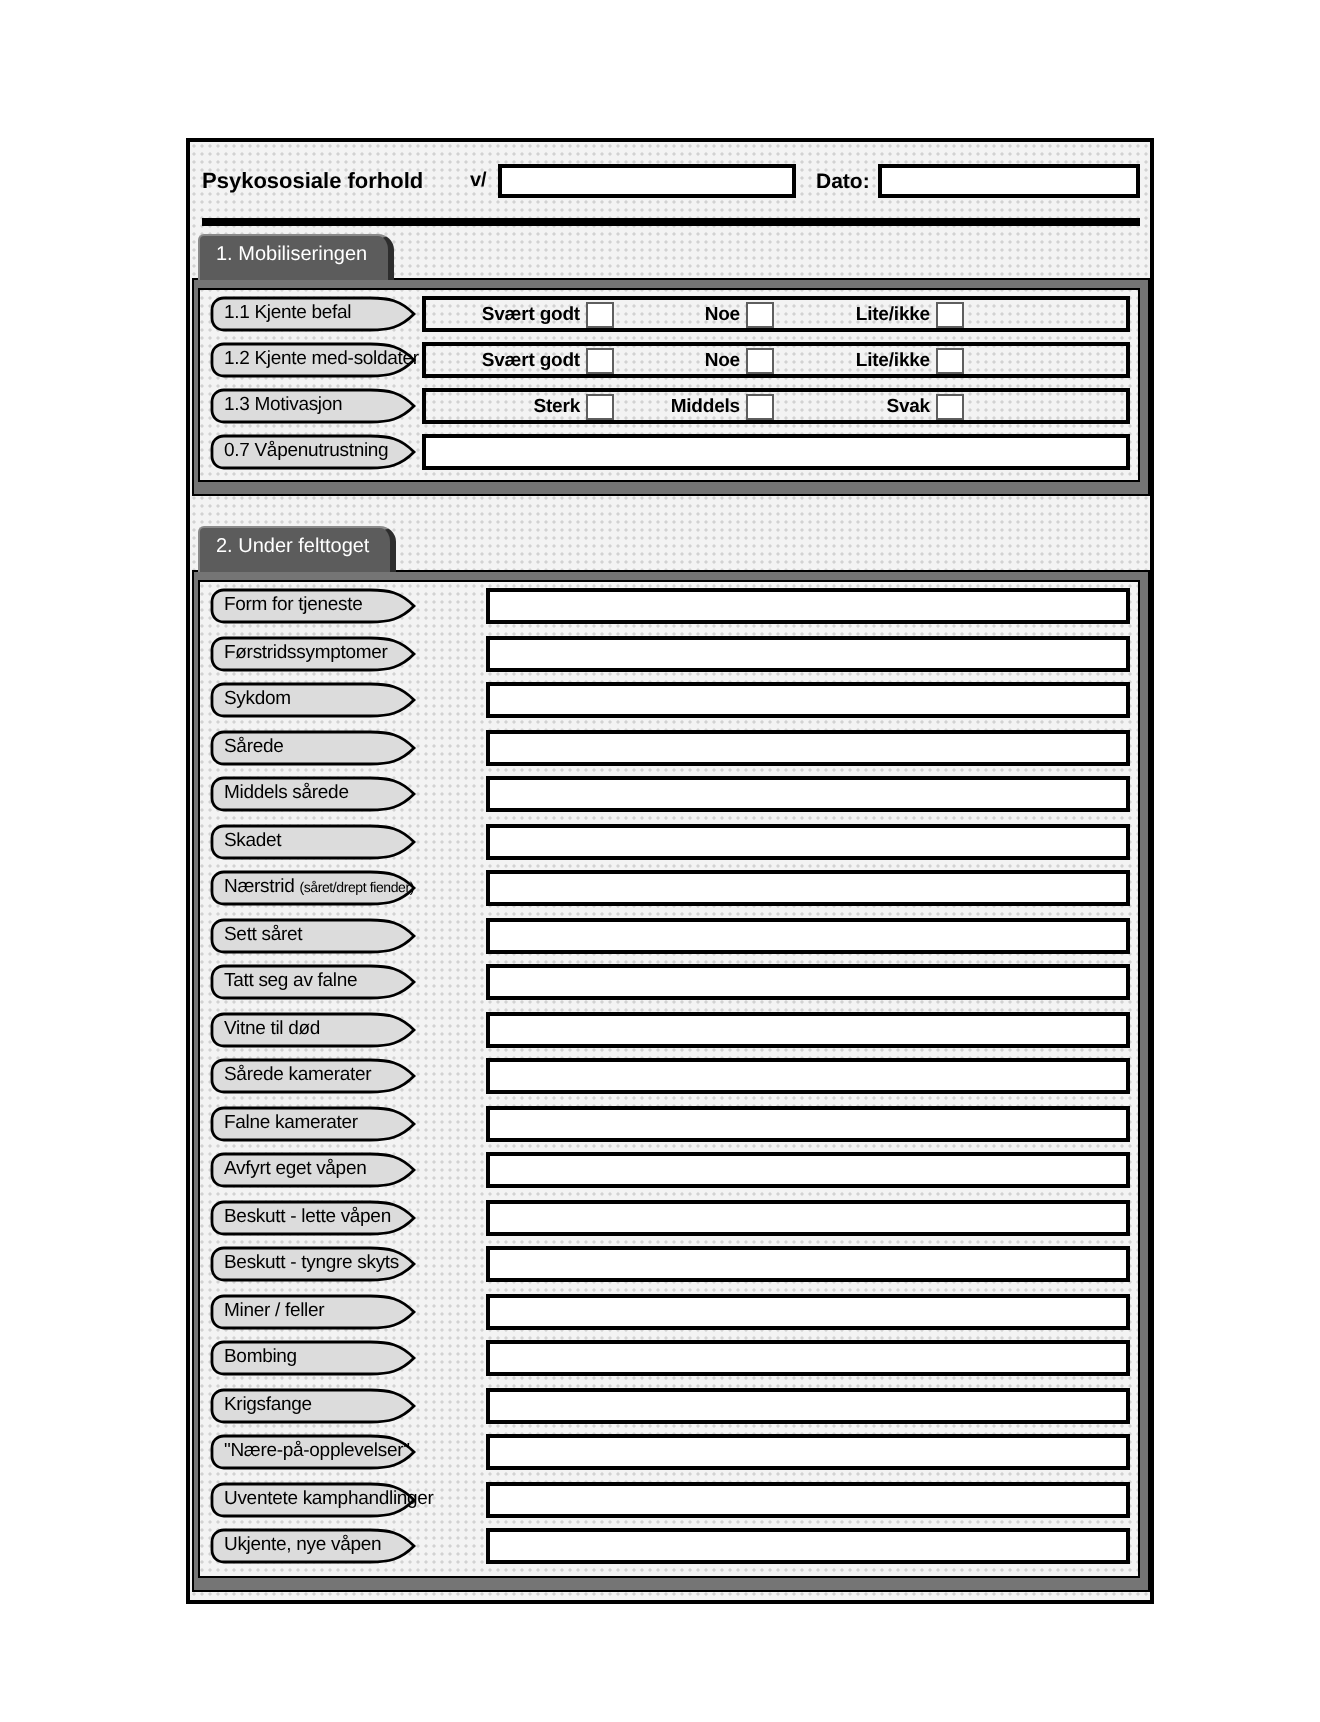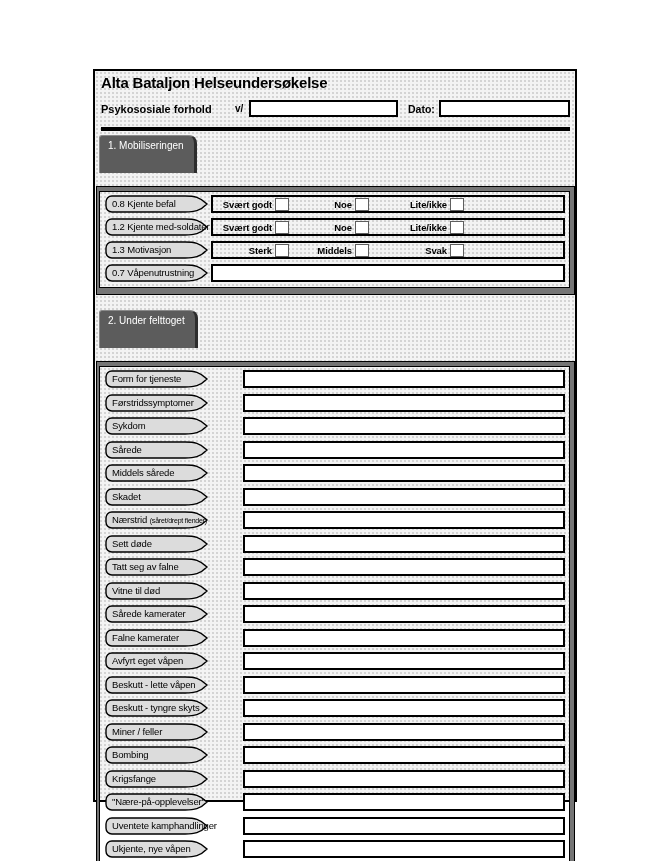--- a/index.html
+++ b/index.html
@@ -18,23 +18,23 @@
   .subtitle { font-size:11px; font-weight:bold; width:134px; flex:none; }
   .bylabel { font-size:10px; font-weight:bold; width:14px; flex:none; }
   .inputbox { height:17px; background:#fff; border:2px solid #000; }
   .by-input { width:149px; flex:none; }
   .datelabel { font-size:10.5px; font-weight:bold; width:31px; margin-left:10px; flex:none; }
   .date-input { flex:1; }
   .rule { height:4px; background:#000; margin-top:4px; }
 
   .tab {
     position:relative; z-index:2; display:inline-block;
-    margin:4px 0 14px 4px;
+    margin:4px 0 0 4px;
     background:#5c5c5c; color:#fff; font-size:10px; line-height:11px;
-    padding:4px 10px 22px 8px;
+    padding:4px 10px 7px 8px;
     border-radius:3px 8px 0 0;
     border-right:3px solid #2d2d2d;
     border-top:1px solid #8a8a8a; border-left:1px solid #8a8a8a;
   }
   .tab2 { margin-top:16px; }
 
   .panel {
     position:relative; margin-left:2px; width:477px;
     border:4px solid #757575; border-left-width:2px; border-bottom-width:6px;
     box-shadow:0 0 0 1px #000, inset 0 0 0 1px #000;
@@ -47,59 +47,58 @@
   .panel2 .frow { margin-top:5.5px;gap:32px; }
   .panel2 .frow:first-child { margin-top:2px; }
 
   .tag { position:relative; width:103px; height:18px; flex:none; margin-right:3px; }
   .tag svg { position:absolute; left:0; top:0; width:100%; height:100%; display:block; }
   .tag-text { position:relative; z-index:1; display:block; font-size:9.5px; line-height:18px;
     padding-left:7px; white-space:nowrap; letter-spacing:-0.15px; }
   .tag-note { font-size:7px; letter-spacing:-0.2px; }
 
   .field { flex:1; height:18px; background:#fff; border:2px solid #000; }
-  .optfield { flex:1; height:18px; border:2px solid #000; display:flex; align-items:center; padding-left:3px; }
+  .optfield { flex:1; height:18px; border:2px solid #000; display:flex; align-items:center; padding-left:21px; }
   .opt-label { font-size:9.5px; font-weight:bold; text-align:right; letter-spacing:-0.1px; flex:none; }
   .ol1 { width:56px; } .ol2 { width:63px; } .ol3 { width:78px; }
   .cb { width:14px; height:13px; background:#fff; border:1px solid #5e5e5e; margin-left:3px; flex:none; }
   .defs { position:absolute; width:0; height:0; overflow:hidden; }
 </style>
 </head>
 <body>
 
 <svg class="defs" aria-hidden="true">
   <defs>
     <path id="tagshape" d="M 7 1 L 81 1 C 90 1 96 2 103 9 C 96 16 90 17 81 17 L 7 17 C 3.5 17 1 14.5 1 11 L 1 7 C 1 3.5 3.5 1 7 1 Z" fill="#dcdcdc" stroke="#000" stroke-width="1.4"></path>
   </defs>
 </svg>
 
 <div class="page">
 
   <div class="header">
-    <div class="title">Alta Bataljon Helseundersøkelse</div>
     <div class="subrow">
       <div class="subtitle">Psykososiale forhold</div>
       <div class="bylabel">v/</div>
       <div class="inputbox by-input"></div>
       <div class="datelabel">Dato:</div>
       <div class="inputbox date-input"></div>
     </div>
     <div class="rule"></div>
   </div>
 
   <div class="tab">1. Mobiliseringen</div>
 
   <div class="panel">
 
     <div class="frow">
       <div class="tag">
         <svg viewBox="0 0 104 18" preserveAspectRatio="none">
             <use href="#tagshape"></use>
           </svg>
-        <span class="tag-text">0.8 Kjente befal</span>
+        <span class="tag-text">1.1 Kjente befal</span>
       </div>
       <div class="optfield">
         <span class="opt-label ol1">Svært godt</span>
         <span class="cb"></span>
         <span class="opt-label ol2">Noe</span>
         <span class="cb"></span>
         <span class="opt-label ol3">Lite/ikke</span>
         <span class="cb"></span>
       </div>
     </div>
@@ -222,21 +221,21 @@
         <span class="tag-text"><span>Nærstrid</span> <span class="tag-note">(såret/drept fiender)</span></span>
       </div>
       <div class="field"></div>
     </div>
 
     <div class="frow">
       <div class="tag">
         <svg viewBox="0 0 104 18" preserveAspectRatio="none">
             <use href="#tagshape"></use>
           </svg>
-        <span class="tag-text"><span>Sett døde</span> <span class="tag-note"></span></span>
+        <span class="tag-text"><span>Sett såret</span> <span class="tag-note"></span></span>
       </div>
       <div class="field"></div>
     </div>
 
     <div class="frow">
       <div class="tag">
         <svg viewBox="0 0 104 18" preserveAspectRatio="none">
             <use href="#tagshape"></use>
           </svg>
         <span class="tag-text"><span>Tatt seg av falne</span> <span class="tag-note"></span></span>

